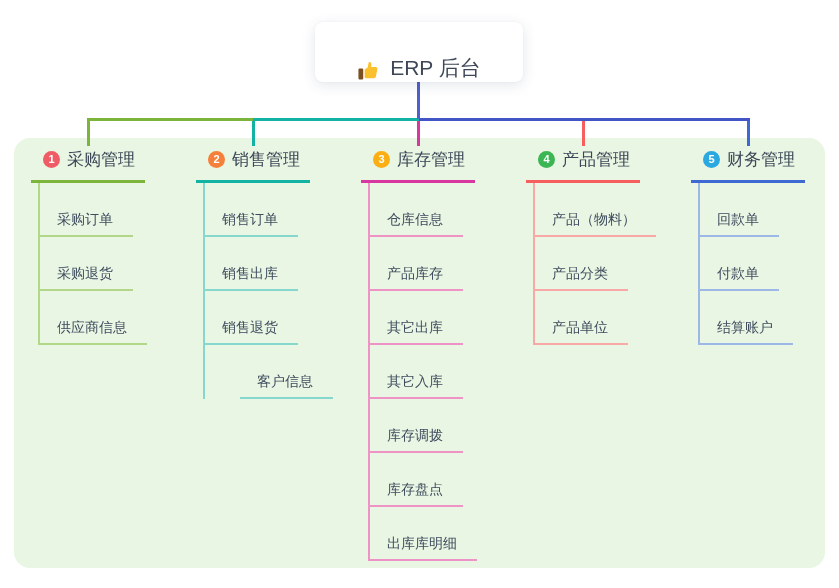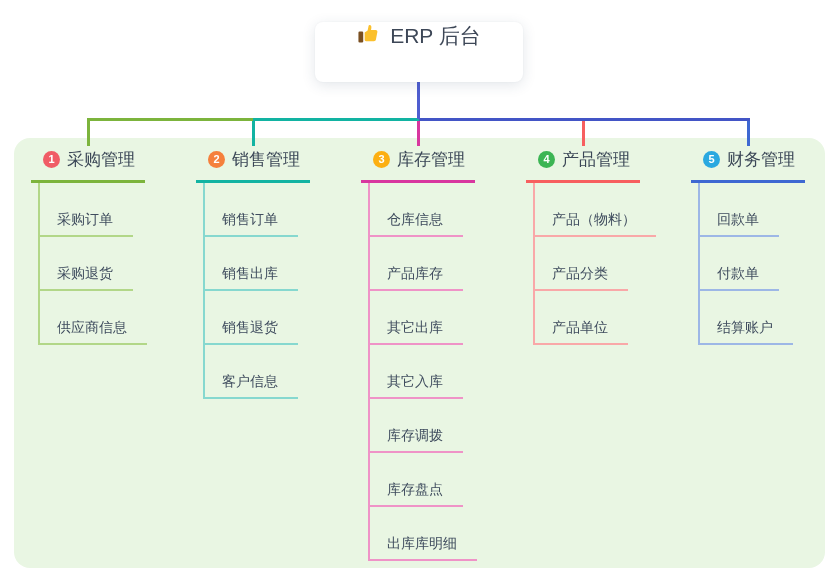--- a/index.html
+++ b/index.html
@@ -1,21 +1,21 @@
 <!DOCTYPE html>
 <html><head>
 <meta charset="utf-8">
 <style>
   html,body{margin:0;padding:0;background:#fff;font-family:"Liberation Sans","DejaVu Sans",sans-serif;}
   .canvas{position:relative;width:839px;height:588px;background:#fff;overflow:hidden;}
 
   
   .root-card{position:absolute;left:315px;top:22px;width:208px;height:60px;background:#fff;
     border-radius:8px;box-shadow:0 3px 14px rgba(40,60,90,.13),0 0 2px rgba(40,60,90,.06);
-    display:flex;align-items:flex-start;justify-content:center;gap:10px;
+    display:flex;align-items:flex-end;justify-content:center;gap:10px;
     font-size:21px;color:#3d4757;font-weight:500;}
   .root-card svg{display:block;}
 
   
   .line{position:absolute;}
   .vline{width:3px;}
   .hline{height:3px;}
 
   
   .panel{position:absolute;left:14px;top:138px;width:811px;height:430px;border-radius:16px;}
@@ -89,21 +89,21 @@
       <div class="child">
           <span style="border-bottom-color: rgb(134, 216, 207);">销售订单</span>
         </div>
       <div class="child">
           <span style="border-bottom-color: rgb(134, 216, 207);">销售出库</span>
         </div>
       <div class="child">
           <span style="border-bottom-color: rgb(134, 216, 207);">销售退货</span>
         </div>
       <div class="child">
-          <span style="border-bottom-color: rgb(134, 216, 207);">客户信息</span>
+          <span style="border-bottom-color: rgb(134, 216, 207); margin-left: 35px;">客户信息</span>
         </div>
     </div>
   </div>
 
   <div class="branch b3">
     <div class="branch-header" style="border-bottom-color: rgb(216, 55, 159);">
       <span class="badge" style="background: rgb(252, 175, 18);">3</span>
       <span class="branch-label">库存管理</span>
     </div>
     <div class="children" style="border-left-color: rgb(239, 147, 199);">

